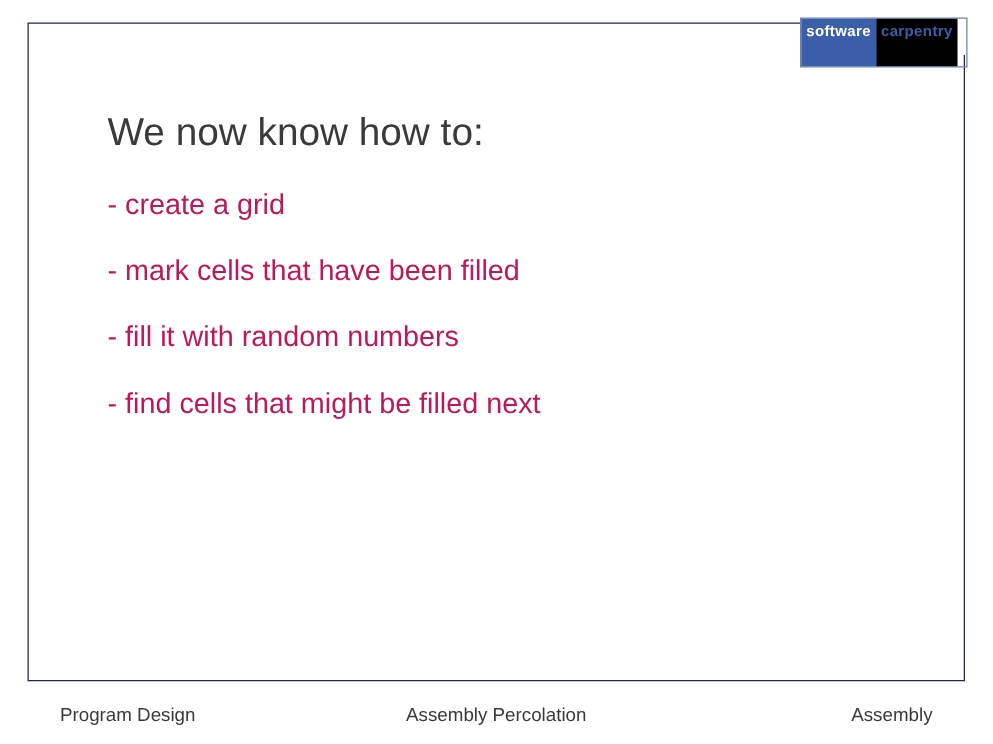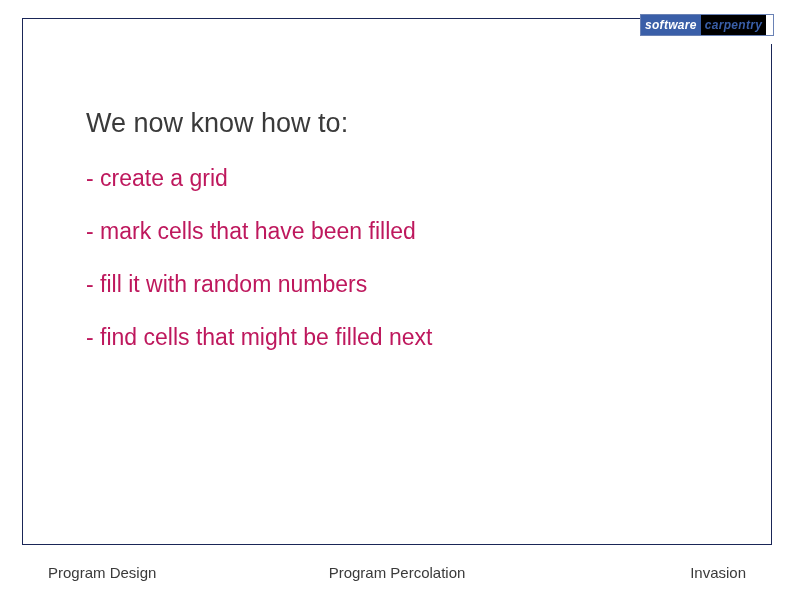--- a/index.html
+++ b/index.html
@@ -27,23 +27,22 @@
     position: absolute;
     top: 14px;
     right: 20px;
     width: 134px;
     height: 30px;
     background: #ffffff;
     z-index: 5;
   }
   .logo-top {
     display: flex;
-    height: 22px;
+    height: 40px;
     border: 1px solid #6a82b5;
-    font-style: italic;
   }
   .logo-soft {
     background: #3a5fa8;
     color: #ffffff;
     font-weight: bold;
     font-size: 12px;
     padding: 3px 4px 0 4px;
     letter-spacing: 0.3px;
   }
   .logo-carp {
@@ -60,25 +59,24 @@
     padding: 1px 2px;
     letter-spacing: 0.2px;
   }
   .content {
     position: absolute;
     top: 88px;
     left: 86px;
     right: 60px;
   }
   .heading {
-    font-size: 27px;
+    font-size: 31px;
     color: #3a3a3a;
     margin-bottom: 26px;
     font-weight: normal;
-    margin-top: 20px;
   }
   .bullet {
     font-size: 23px;
     color: #be185d;
     margin-bottom: 26px;
     font-weight: normal;
   }
   .footer {
     position: absolute;
     bottom: 14px;
@@ -119,15 +117,15 @@
 <div class="content">
   <div class="heading">We now know how to:</div>
   <div class="bullet">- create a grid</div>
   <div class="bullet">- mark cells that have been filled</div>
   <div class="bullet">- fill it with random numbers</div>
   <div class="bullet">- find cells that might be filled next</div>
 </div>
 
 <div class="footer">
   <div class="footer-left">Program Design</div>
-  <div class="footer-center">Program Percolation</div>
-  <div class="footer-right">Invasion</div>
+  <div class="footer-center">Assembly Percolation</div>
+  <div class="footer-right">Assembly</div>
 </div>
 
 </body></html>

